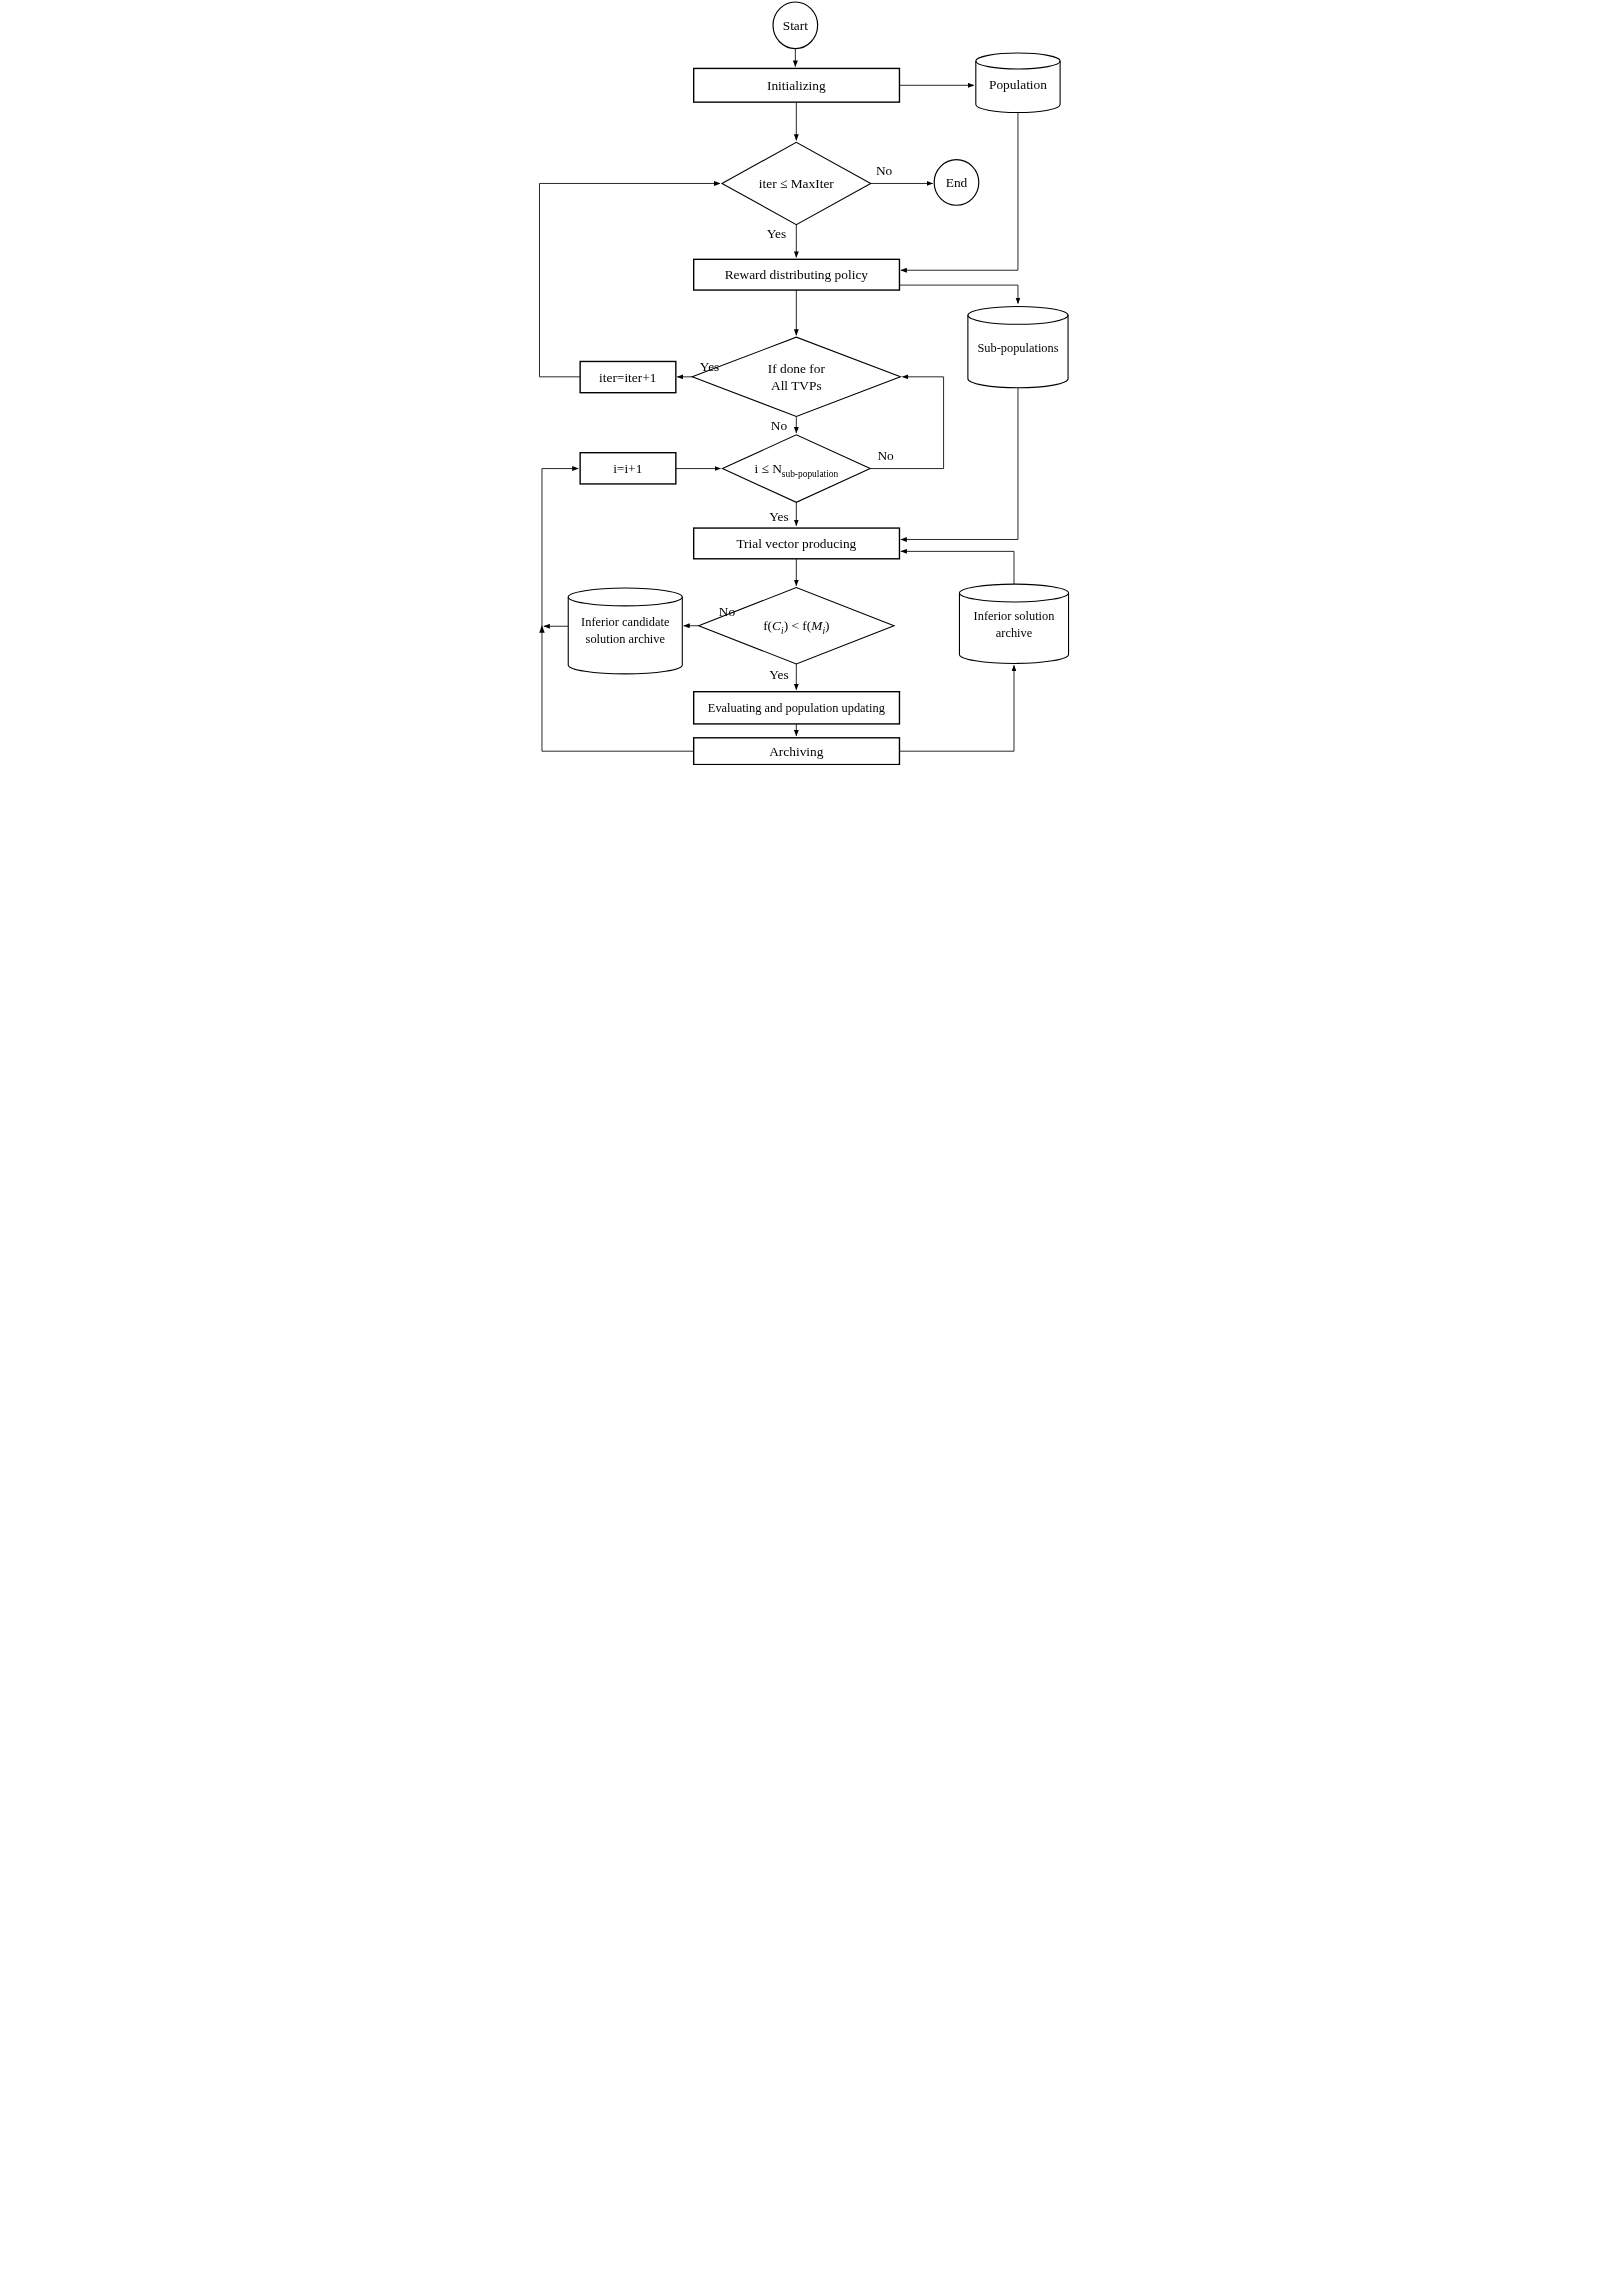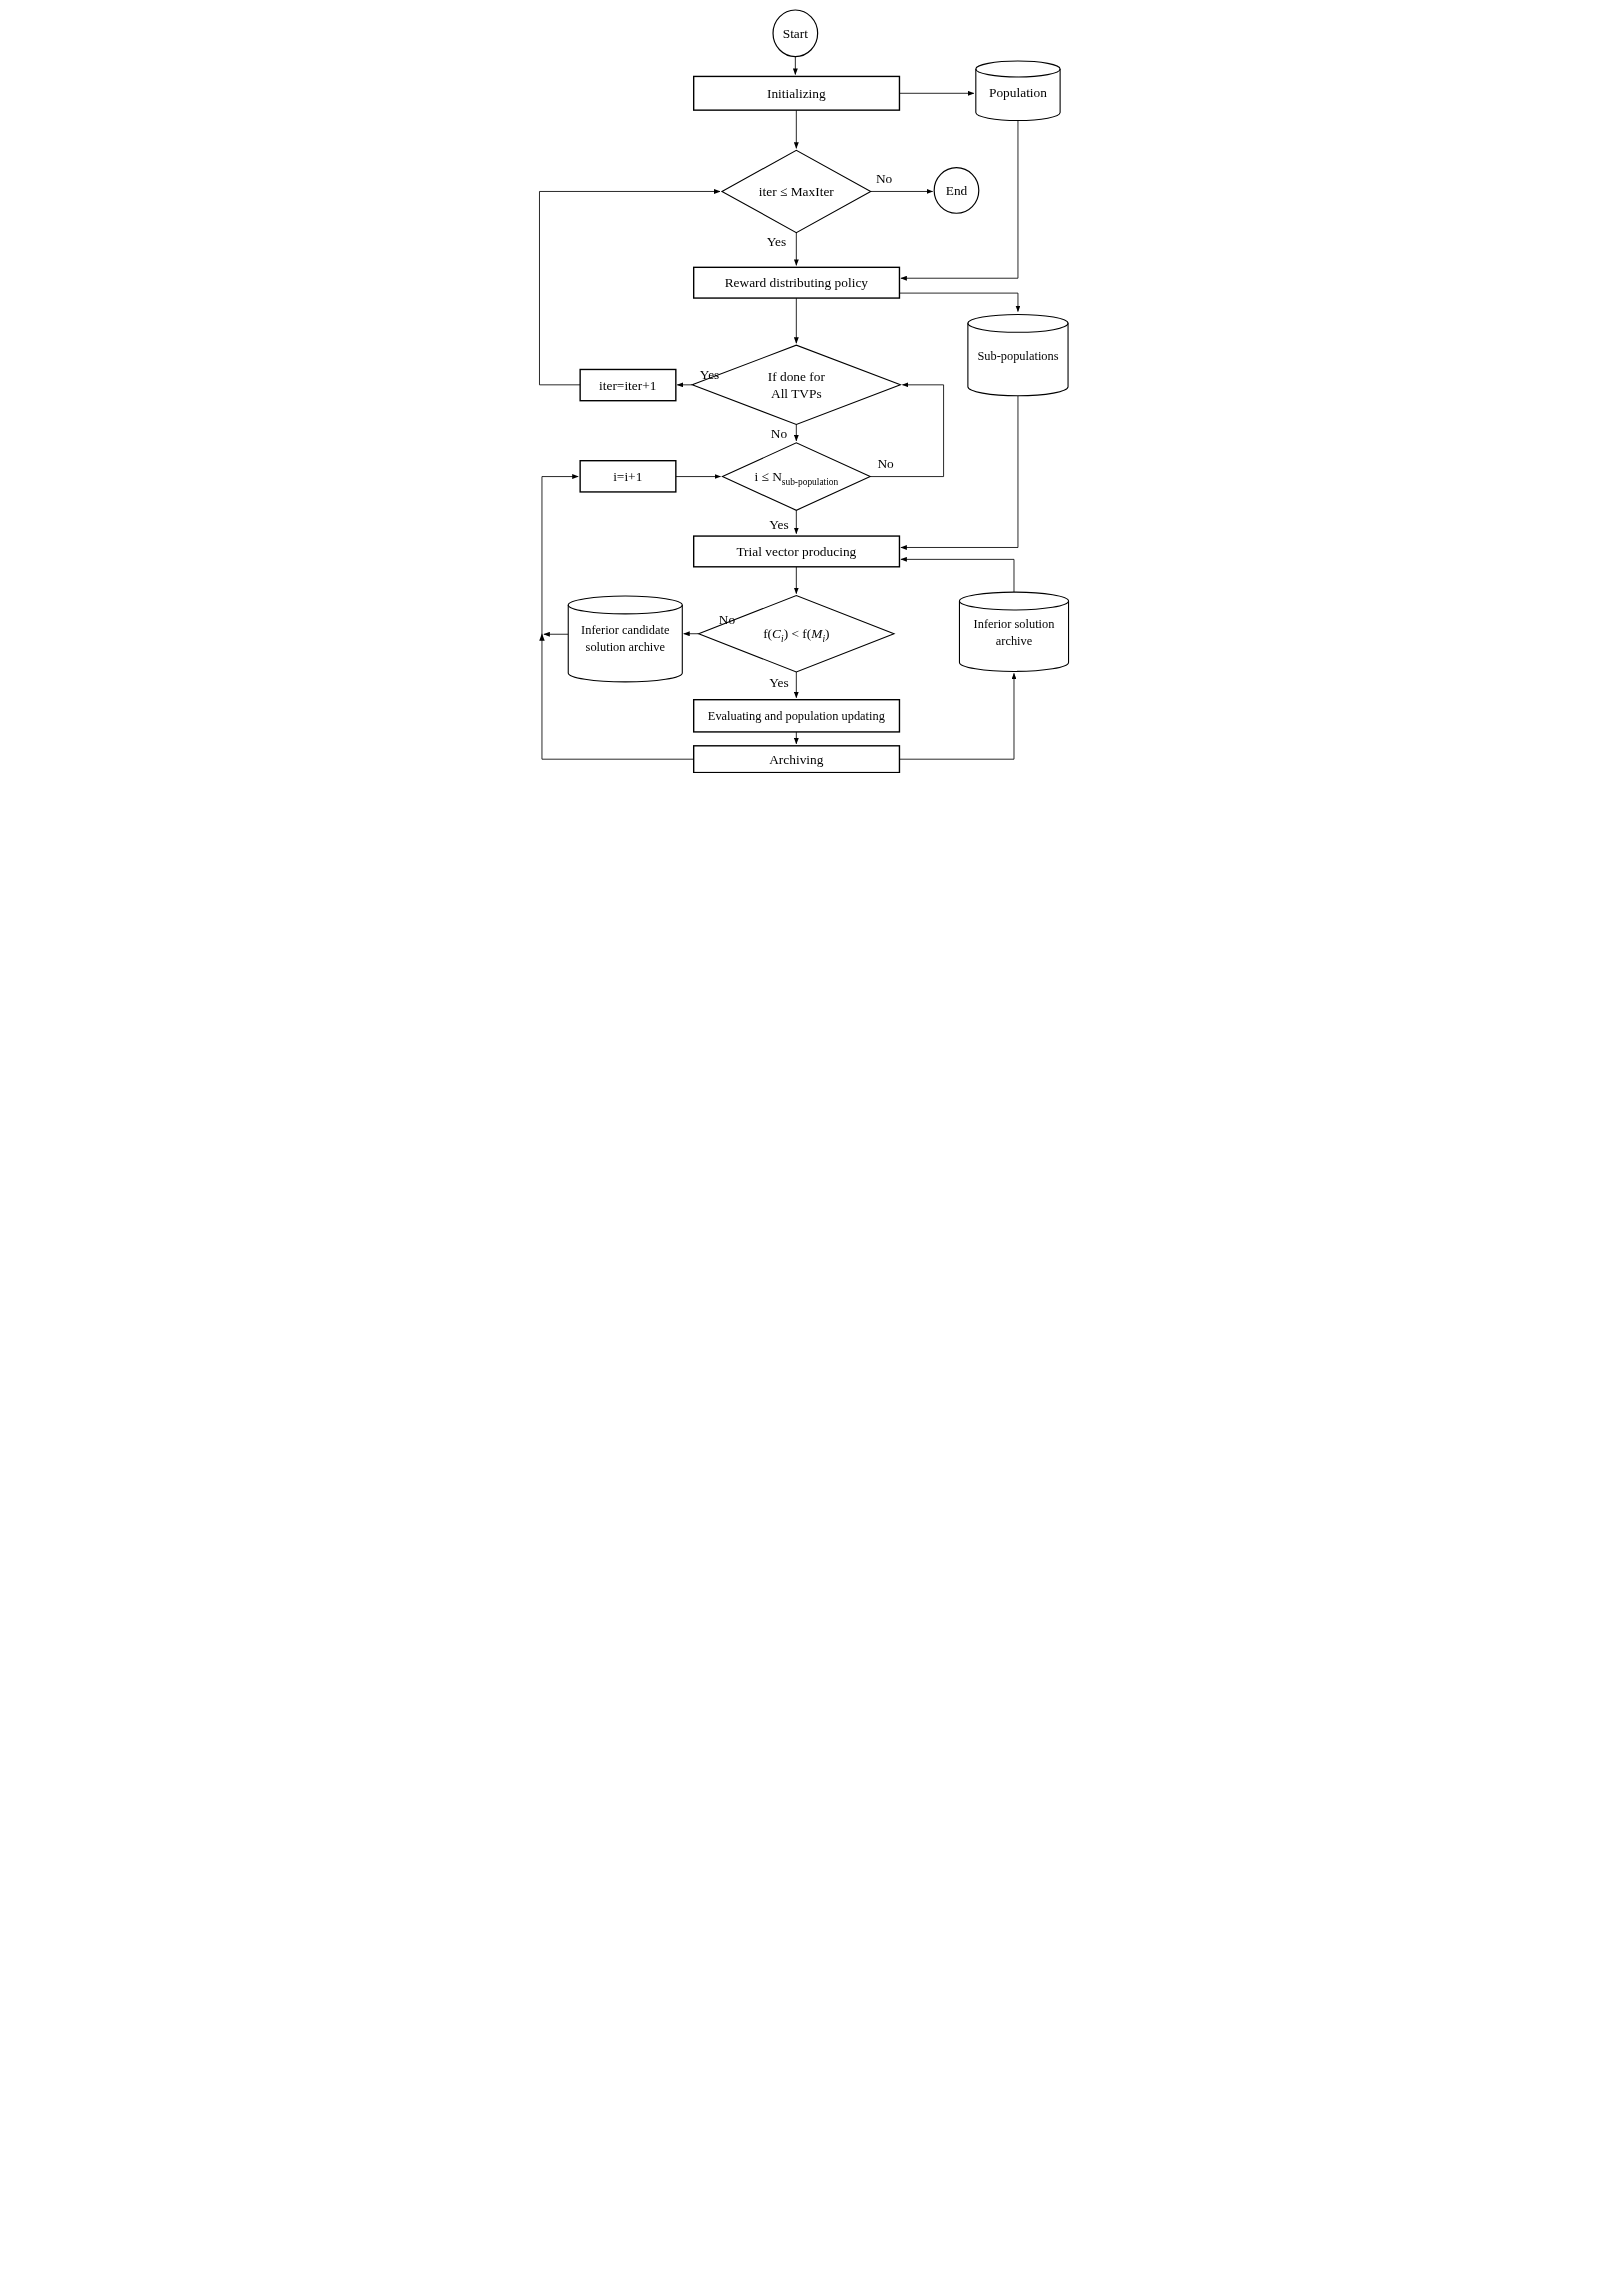--- a/index.html
+++ b/index.html
@@ -3,21 +3,21 @@
 <meta charset="utf-8">
 <style>
   html, body {
     margin: 0;
     padding: 0;
     background: #ffffff;
   }
   .stage {
     width: 100%;
     max-width: 537px;
-    margin: 8px auto;
+    margin: 0 auto;
     background: #ffffff;
   }
   svg {
     display: block;
     width: 100%;
     height: auto;
     background: #ffffff;
   }
   .node-shape {
     fill: #ffffff;

